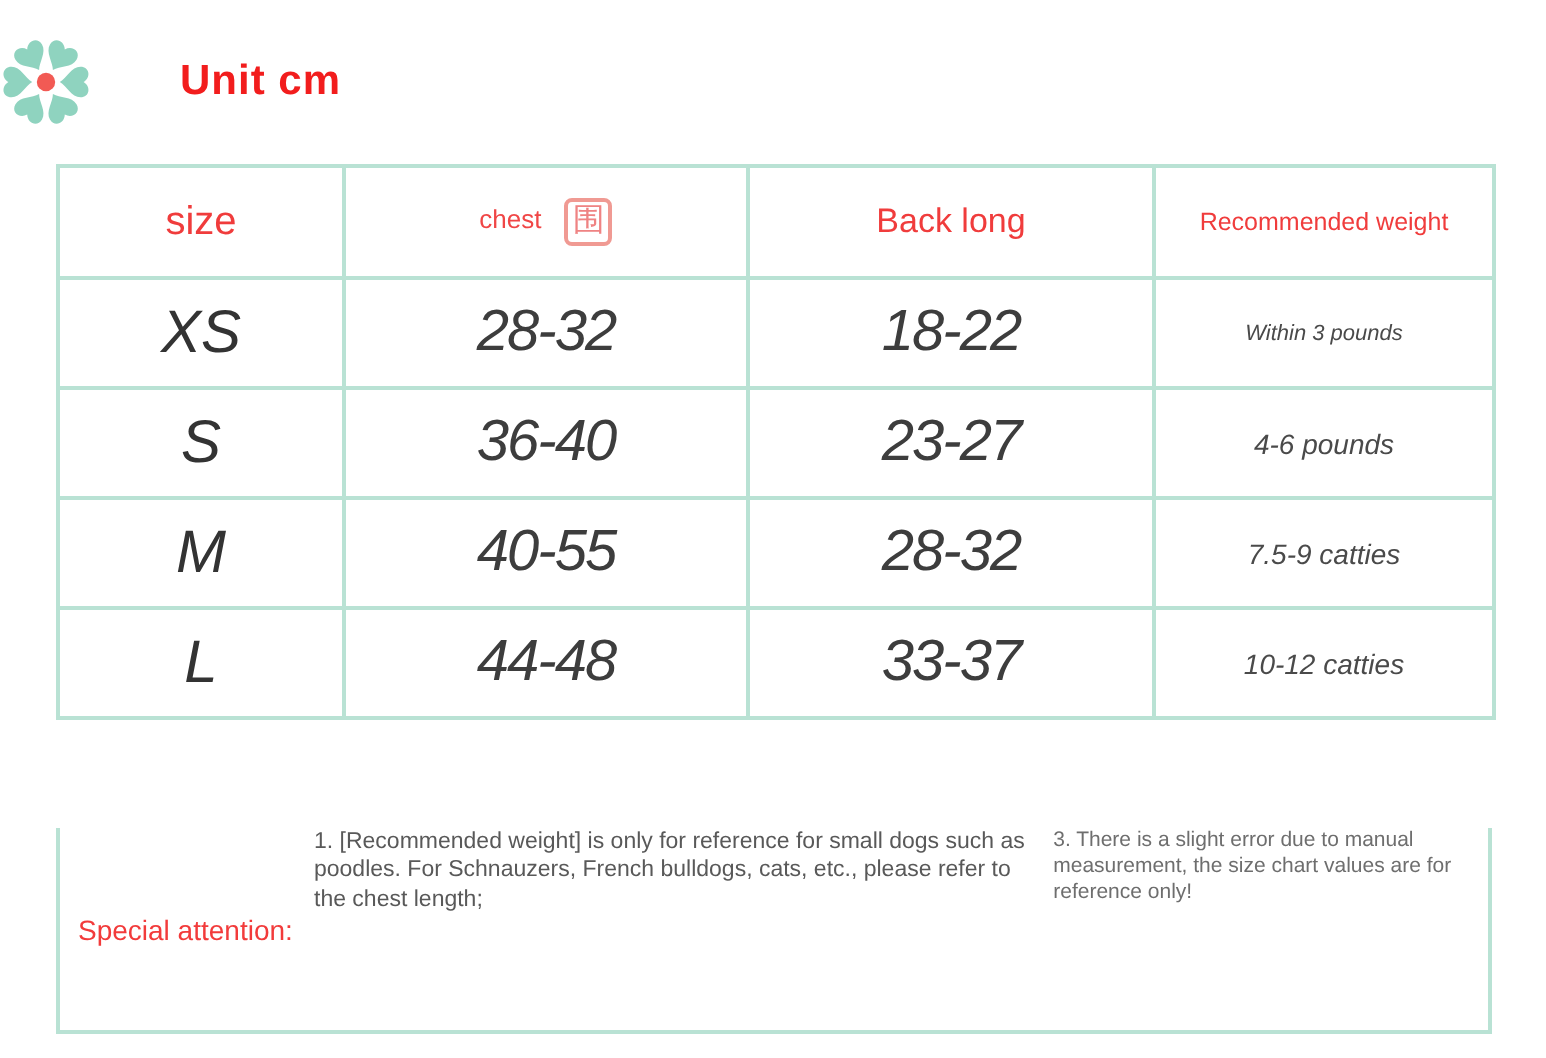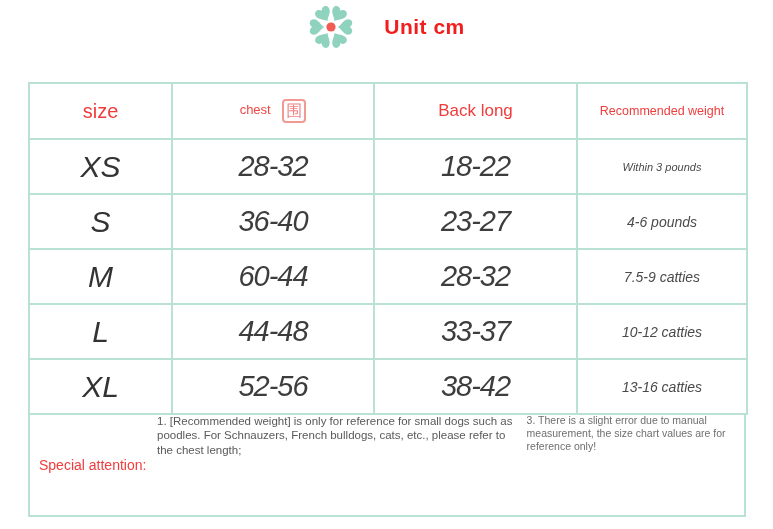--- a/index.html
+++ b/index.html
@@ -3,22 +3,22 @@
 <meta charset="utf-8">
 <style>
   html,body { margin:0; padding:0; background:#ffffff; }
   .page {
     position:relative; width:773px; height:529px; background:#ffffff;
     font-family:"Liberation Sans", sans-serif; overflow:hidden;
   }
 
   
   .title-bar {
-    position:absolute; top:2px; left:0; width:100%; height:50px;
-    display:flex; align-items:center; justify-content:center; gap:30px;
+    position:absolute; top:16px; left:0; width:100%; height:50px;
+    display:flex; align-items:center; justify-content:flex-start; gap:44px;
   }
   .flower { width:46px; height:46px; display:inline-block; }
   .page-title {
     color:#f21d1d; font-size:21px; font-weight:bold; letter-spacing:0.5px;
   }
 
   
   table.size-table {
     position:absolute; left:28px; top:82px; width:718px;
     border-collapse:collapse; table-layout:fixed;
@@ -114,35 +114,29 @@
         <td class="c-weight">Within 3 pounds</td>
       </tr>
       <tr>
         <td class="c-size">S</td>
         <td class="c-num">36-40</td>
         <td class="c-num">23-27</td>
         <td class="c-weight">4-6 pounds</td>
       </tr>
       <tr>
         <td class="c-size">M</td>
-        <td class="c-num">60-44</td>
+        <td class="c-num">40-55</td>
         <td class="c-num">28-32</td>
         <td class="c-weight">7.5-9 catties</td>
       </tr>
       <tr>
         <td class="c-size">L</td>
         <td class="c-num">44-48</td>
         <td class="c-num">33-37</td>
         <td class="c-weight">10-12 catties</td>
-      </tr>
-      <tr>
-        <td class="c-size">XL</td>
-        <td class="c-num">52-56</td>
-        <td class="c-num">38-42</td>
-        <td class="c-weight">13-16 catties</td>
       </tr>
     </tbody>
   </table>
 
   <div class="notes-box">
     <div class="notes-label">Special attention:</div>
     <div class="notes-list">
       <div class="note n1">1. [Recommended weight] is only for reference for small dogs such as poodles. For Schnauzers, French bulldogs, cats, etc., please refer to the chest length;</div>
       <div class="note n3">3. There is a slight error due to manual measurement, the size chart values are for reference only!</div>
     </div>

